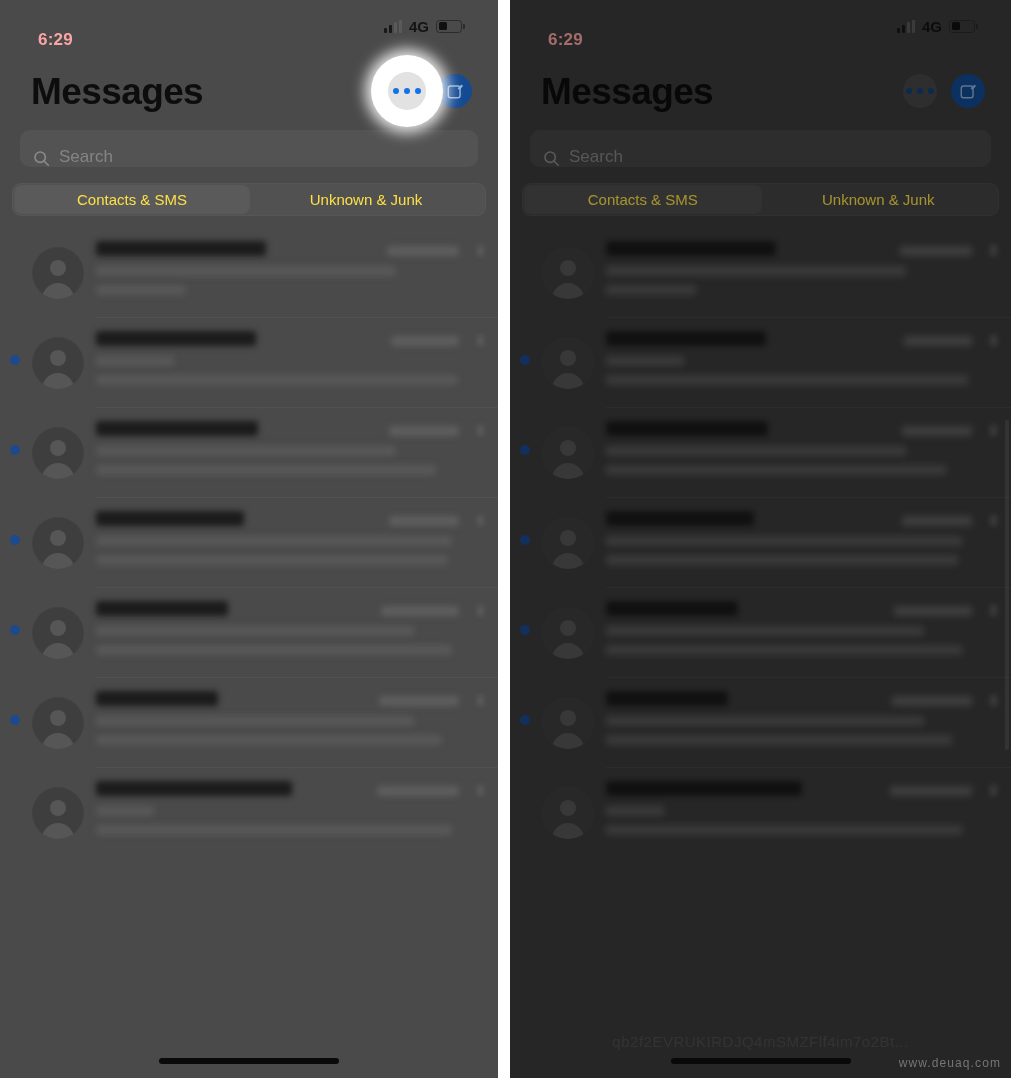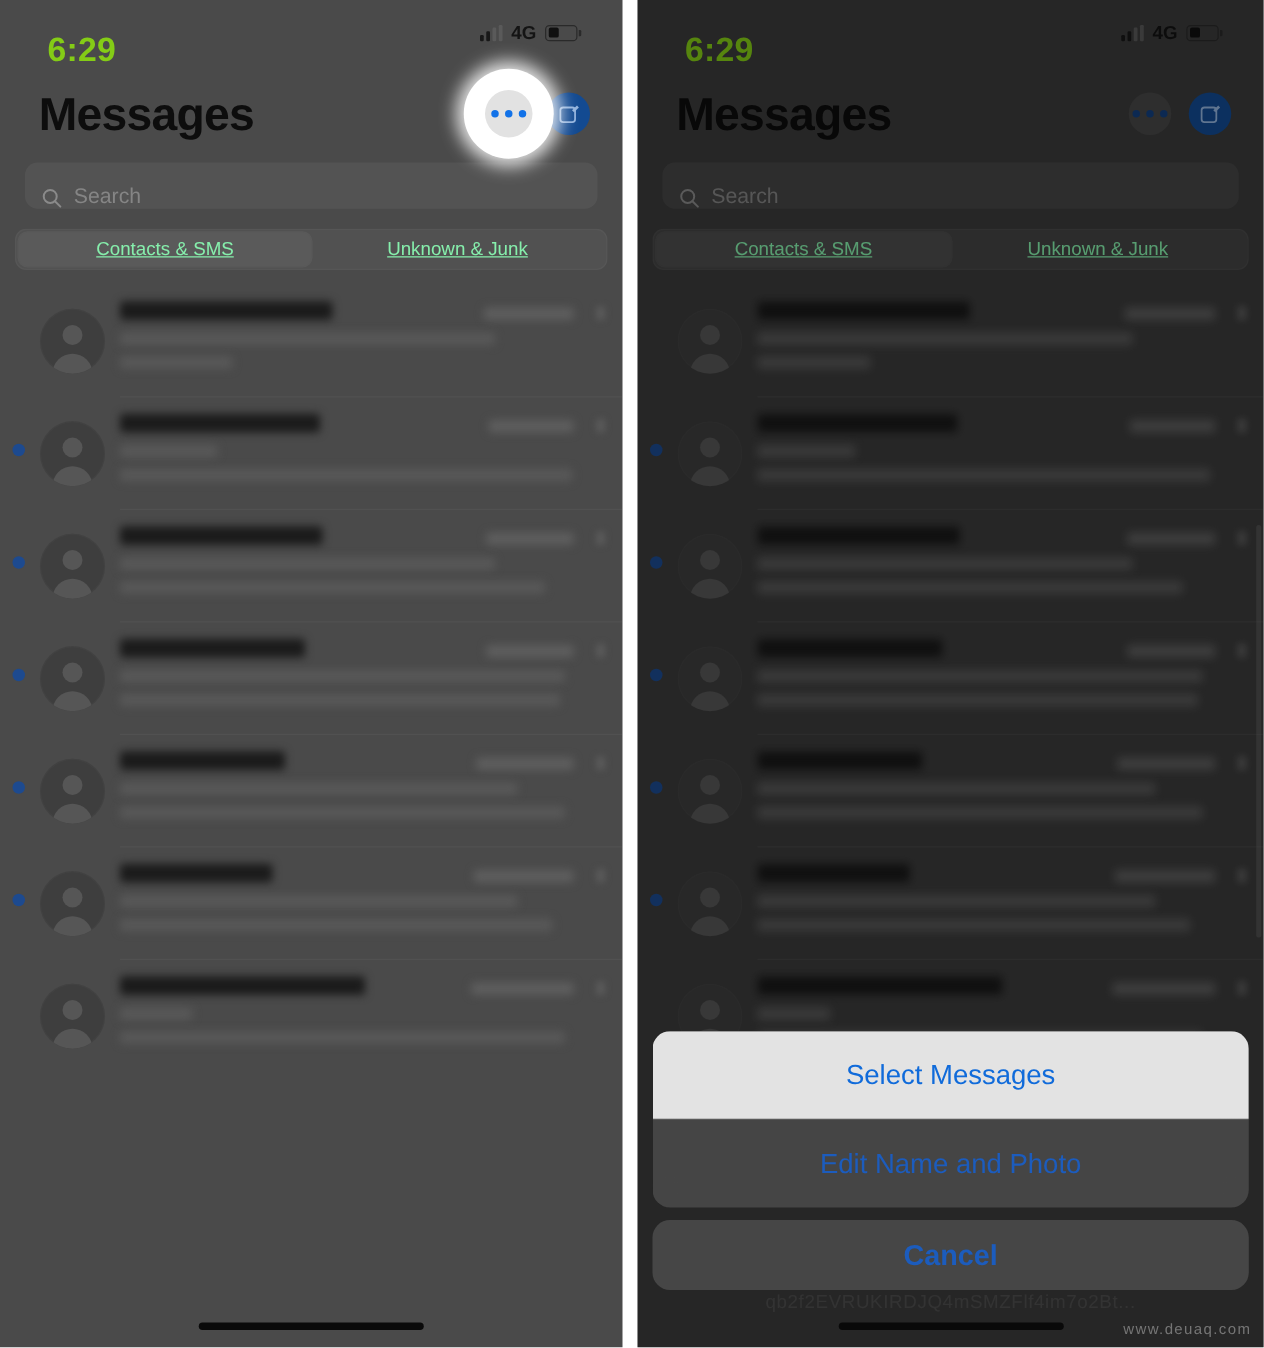--- a/index.html
+++ b/index.html
@@ -21,21 +21,21 @@
   .dim{position:absolute;inset:0;pointer-events:none;}
   .panel.left .dim{background:rgba(0,0,0,0.00);}
   .panel.right .dim{background:rgba(0,0,0,0.06);}
 
   
   .statusbar{
     position:relative;height:52px;
     display:flex;align-items:center;justify-content:space-between;
     padding:0 36px 0 38px;box-sizing:border-box;
   }
-  .clock{font-size:27px;font-weight:bold;color:#84cc16;letter-spacing:.2px;margin-top:28px;}
+  .clock{font-size:17px;font-weight:bold;color:#fca5a5;letter-spacing:.2px;margin-top:28px;}
   .status-right{display:flex;align-items:center;gap:7px;}
   .bars{display:flex;align-items:flex-end;gap:2px;height:13px;}
   .bars i{display:block;width:3px;background:#181818;border-radius:1px;}
   .bars i:nth-child(1){height:5px;}
   .bars i:nth-child(2){height:8px;}
   .bars i:nth-child(3){height:11px;background:#5a5a5a;}
   .bars i:nth-child(4){height:13px;background:#5a5a5a;}
   .net{font-size:15px;font-weight:bold;color:#141414;}
   .battery{position:relative;width:26px;height:13px;border:1.6px solid #2a2a2a;border-radius:3.5px;box-sizing:border-box;}
   .battery::after{content:"";position:absolute;right:-4px;top:3.5px;width:2px;height:5px;background:#2a2a2a;border-radius:0 1px 1px 0;}
@@ -90,21 +90,21 @@
 
   
   .segwrap{padding:16px 12px 0;box-sizing:border-box;}
   .segment{
     display:flex;height:33px;border-radius:9px;
     background:rgba(255,255,255,0.045);padding:2px;box-sizing:border-box;
     border:1px solid rgba(255,255,255,0.03);
   }
   .seg{
     flex:1;display:flex;align-items:center;justify-content:center;
-    font-size:15px;color:#86efac;border-radius:7px;text-decoration:underline;
+    font-size:15px;color:#fde047;border-radius:7px;
   }
   .seg.active{background:rgba(255,255,255,0.055);box-shadow:0 0 0 1px rgba(255,255,255,.05);}
 
   
   .list{position:relative;margin-top:11px;}
   .row{
     position:relative;height:90px;display:flex;align-items:flex-start;
     padding:12px 14px 0 8px;box-sizing:border-box;
   }
   .row + .row::before{
@@ -532,27 +532,19 @@
           </div>
         </div>
       </div>
 
     <div class="scrollbar"></div>
 
     <div class="peek">qb2f2EVRUKIRDJQ4mSMZFlf4im7o2Bt...</div>
 
     <div class="sheet-backdrop"></div>
 
-    <div class="sheet">
-      <div class="sheet-group">
-        <div class="sheet-item highlighted">Select Messages</div>
-        <div class="sheet-sep"></div>
-        <div class="sheet-item">Edit Name and Photo</div>
-      </div>
-      <div class="sheet-cancel">Cancel</div>
-    </div>
 
     <div class="home"></div>
     <div class="watermark">www.deuaq.com</div>
     <div class="dim"></div>
   </div>
 
 </div>
 
 </body></html>

